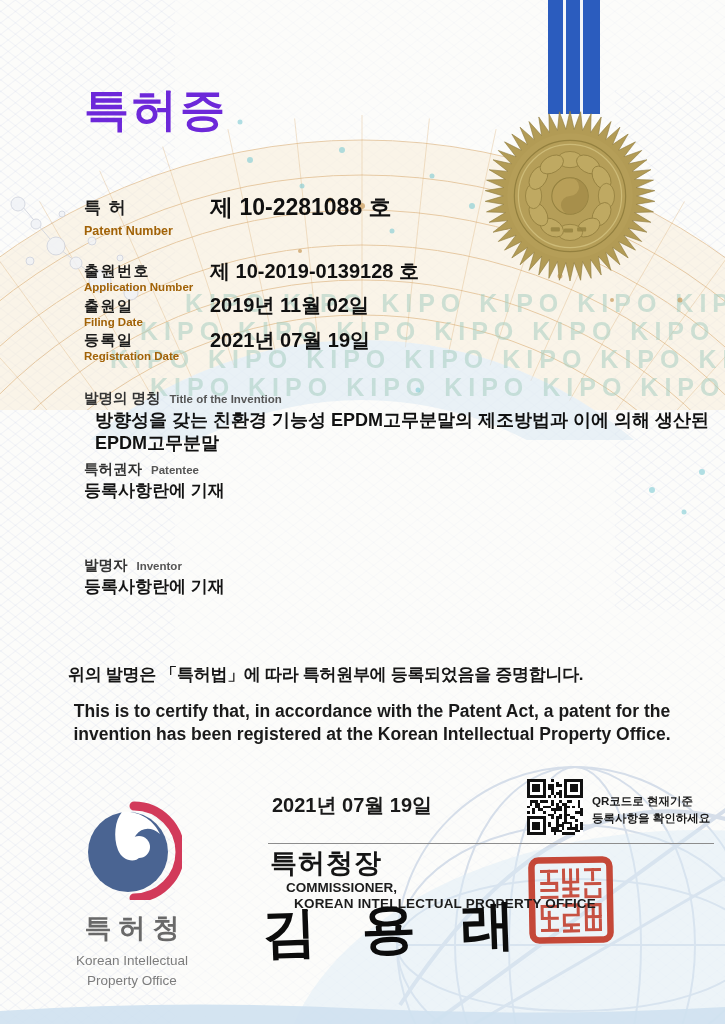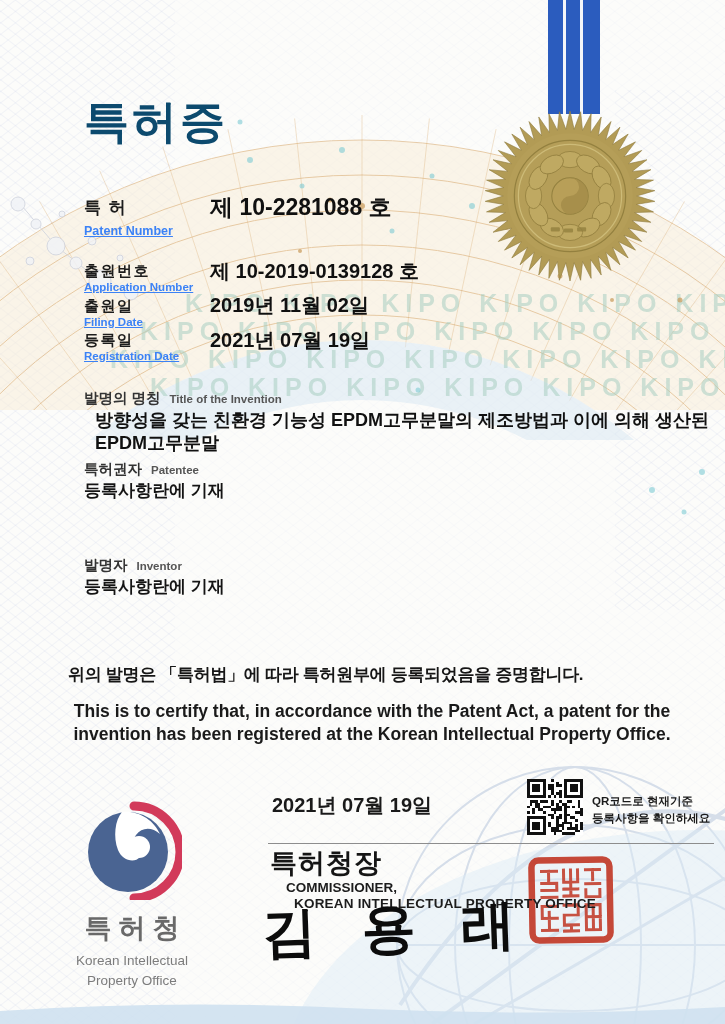--- a/index.html
+++ b/index.html
@@ -12,24 +12,24 @@
   svg.bg{position:absolute;left:0;top:0;z-index:0;}
   .ribbon{
     position:absolute;left:548px;top:0;width:52px;height:114px;z-index:2;
     background:linear-gradient(90deg,
       var(--ribbon-blue,#2b5cbe) 0 15px,#f3f5f9 15px 18px,
       var(--ribbon-blue,#2b5cbe) 18px 32px,#f3f5f9 32px 35px,
       var(--ribbon-blue,#2b5cbe) 35px 52px);
   }
   .medal{position:absolute;left:484px;top:110px;z-index:3;}
   .z4{z-index:4;}
-  .title-kr{left:84px;top:92px;font-size:45px;font-weight:800;letter-spacing:3px;color:#0c4a6e;}
+  .title-kr{left:84px;top:80px;font-size:45px;font-weight:800;letter-spacing:3px;color:#6d28d9;}
   .title-en{left:86px;top:144px;font-size:19px;font-weight:700;letter-spacing:.4px;color:#1e1e1e;}
   .f-label{font-size:17px;font-weight:700;color:#1c1c1c;letter-spacing:1.5px;}
-  .f-sub{font-size:12.5px;font-weight:700;color:#3b82f6;text-decoration:underline;}
+  .f-sub{font-size:12.5px;font-weight:700;color:#a16207;}
   .f-val{font-weight:700;color:#101010;}
   .sec-label{font-size:14.5px;font-weight:700;color:#333;}
   .sec-label .en{font-size:11.5px;font-weight:700;color:#555;margin-left:9px;letter-spacing:0;}
   .sec-val{font-size:17px;font-weight:700;color:#141414;}
   .inv-title{font-size:18px;font-weight:700;color:#111;width:618px;line-height:1.3;margin-left:11px;}
   .stmt-kr{left:68px;top:663px;font-size:17px;font-weight:800;color:#161616;letter-spacing:-.3px;}
   .stmt-en{left:68px;top:700px;font-size:17.5px;font-weight:700;color:#1a1a1a;width:608px;line-height:1.33;text-align:center;}
   .issue-date{left:272px;top:792px;font-size:20px;font-weight:600;color:#1a1a1a;}
   .qr-box{left:527px;top:779px;z-index:4;}
   .qr-cap{left:592px;top:793px;font-size:11.5px;font-weight:700;color:#1b1b1b;line-height:1.5;z-index:4;}

